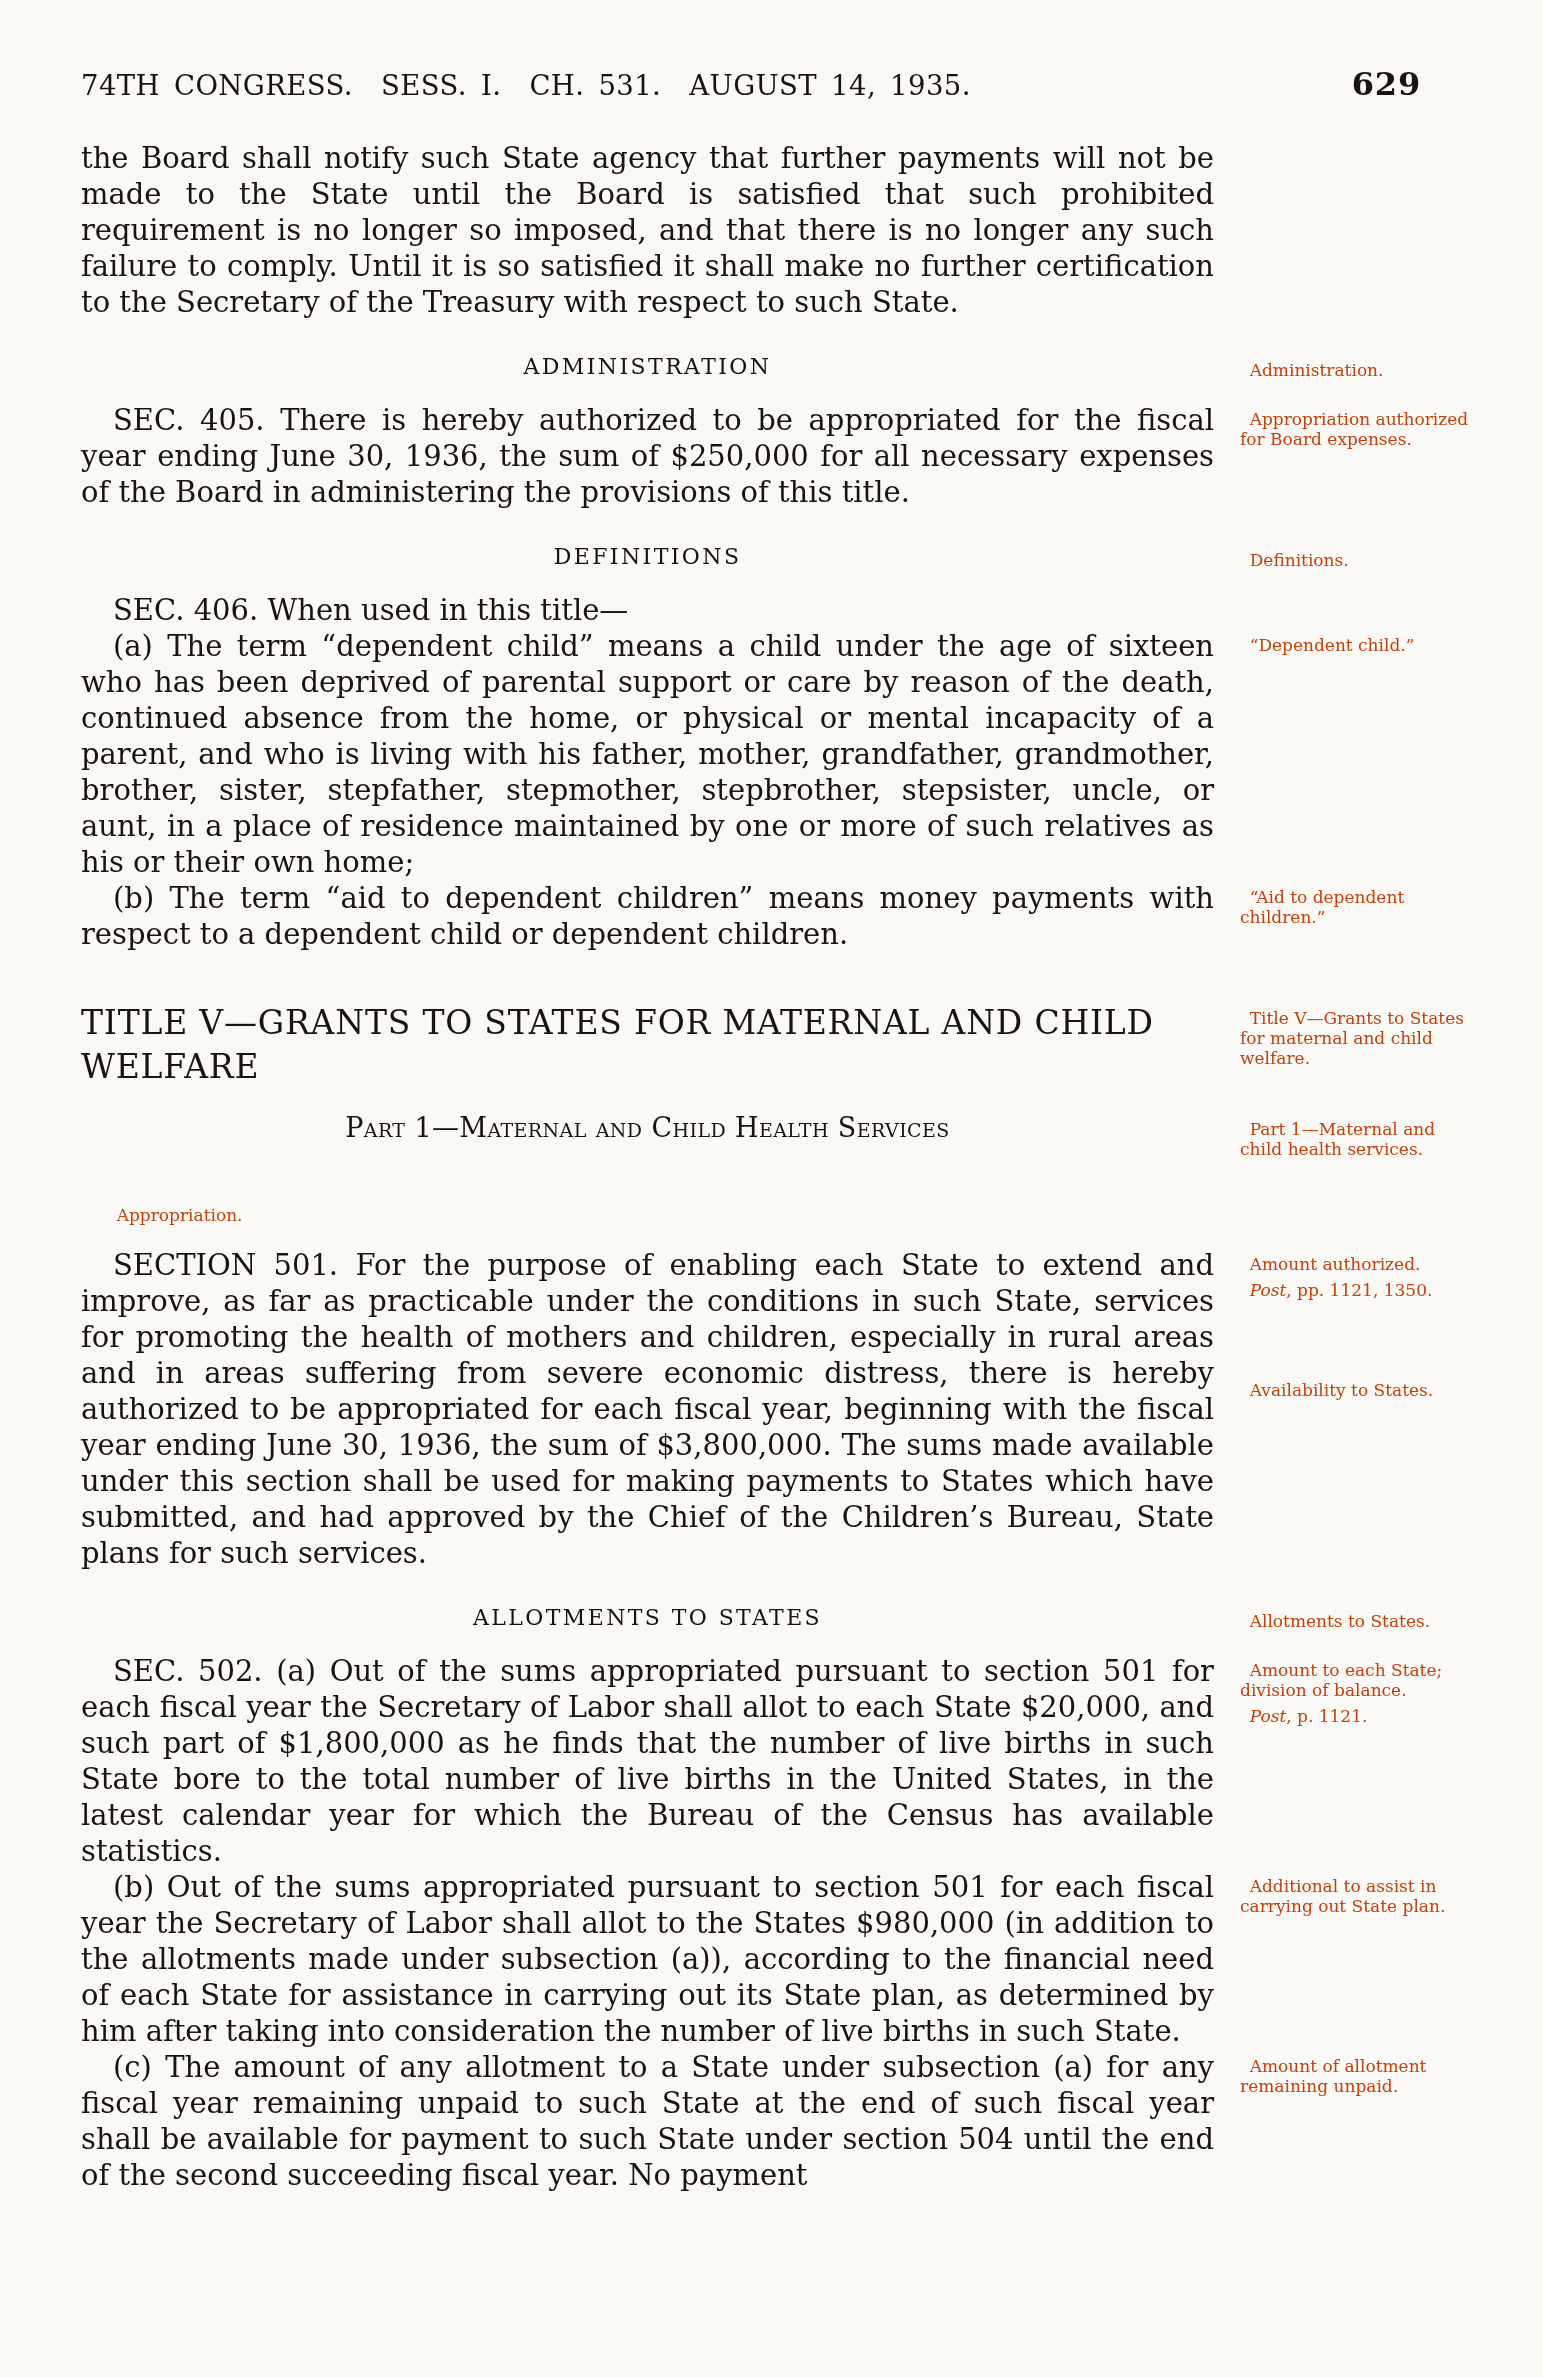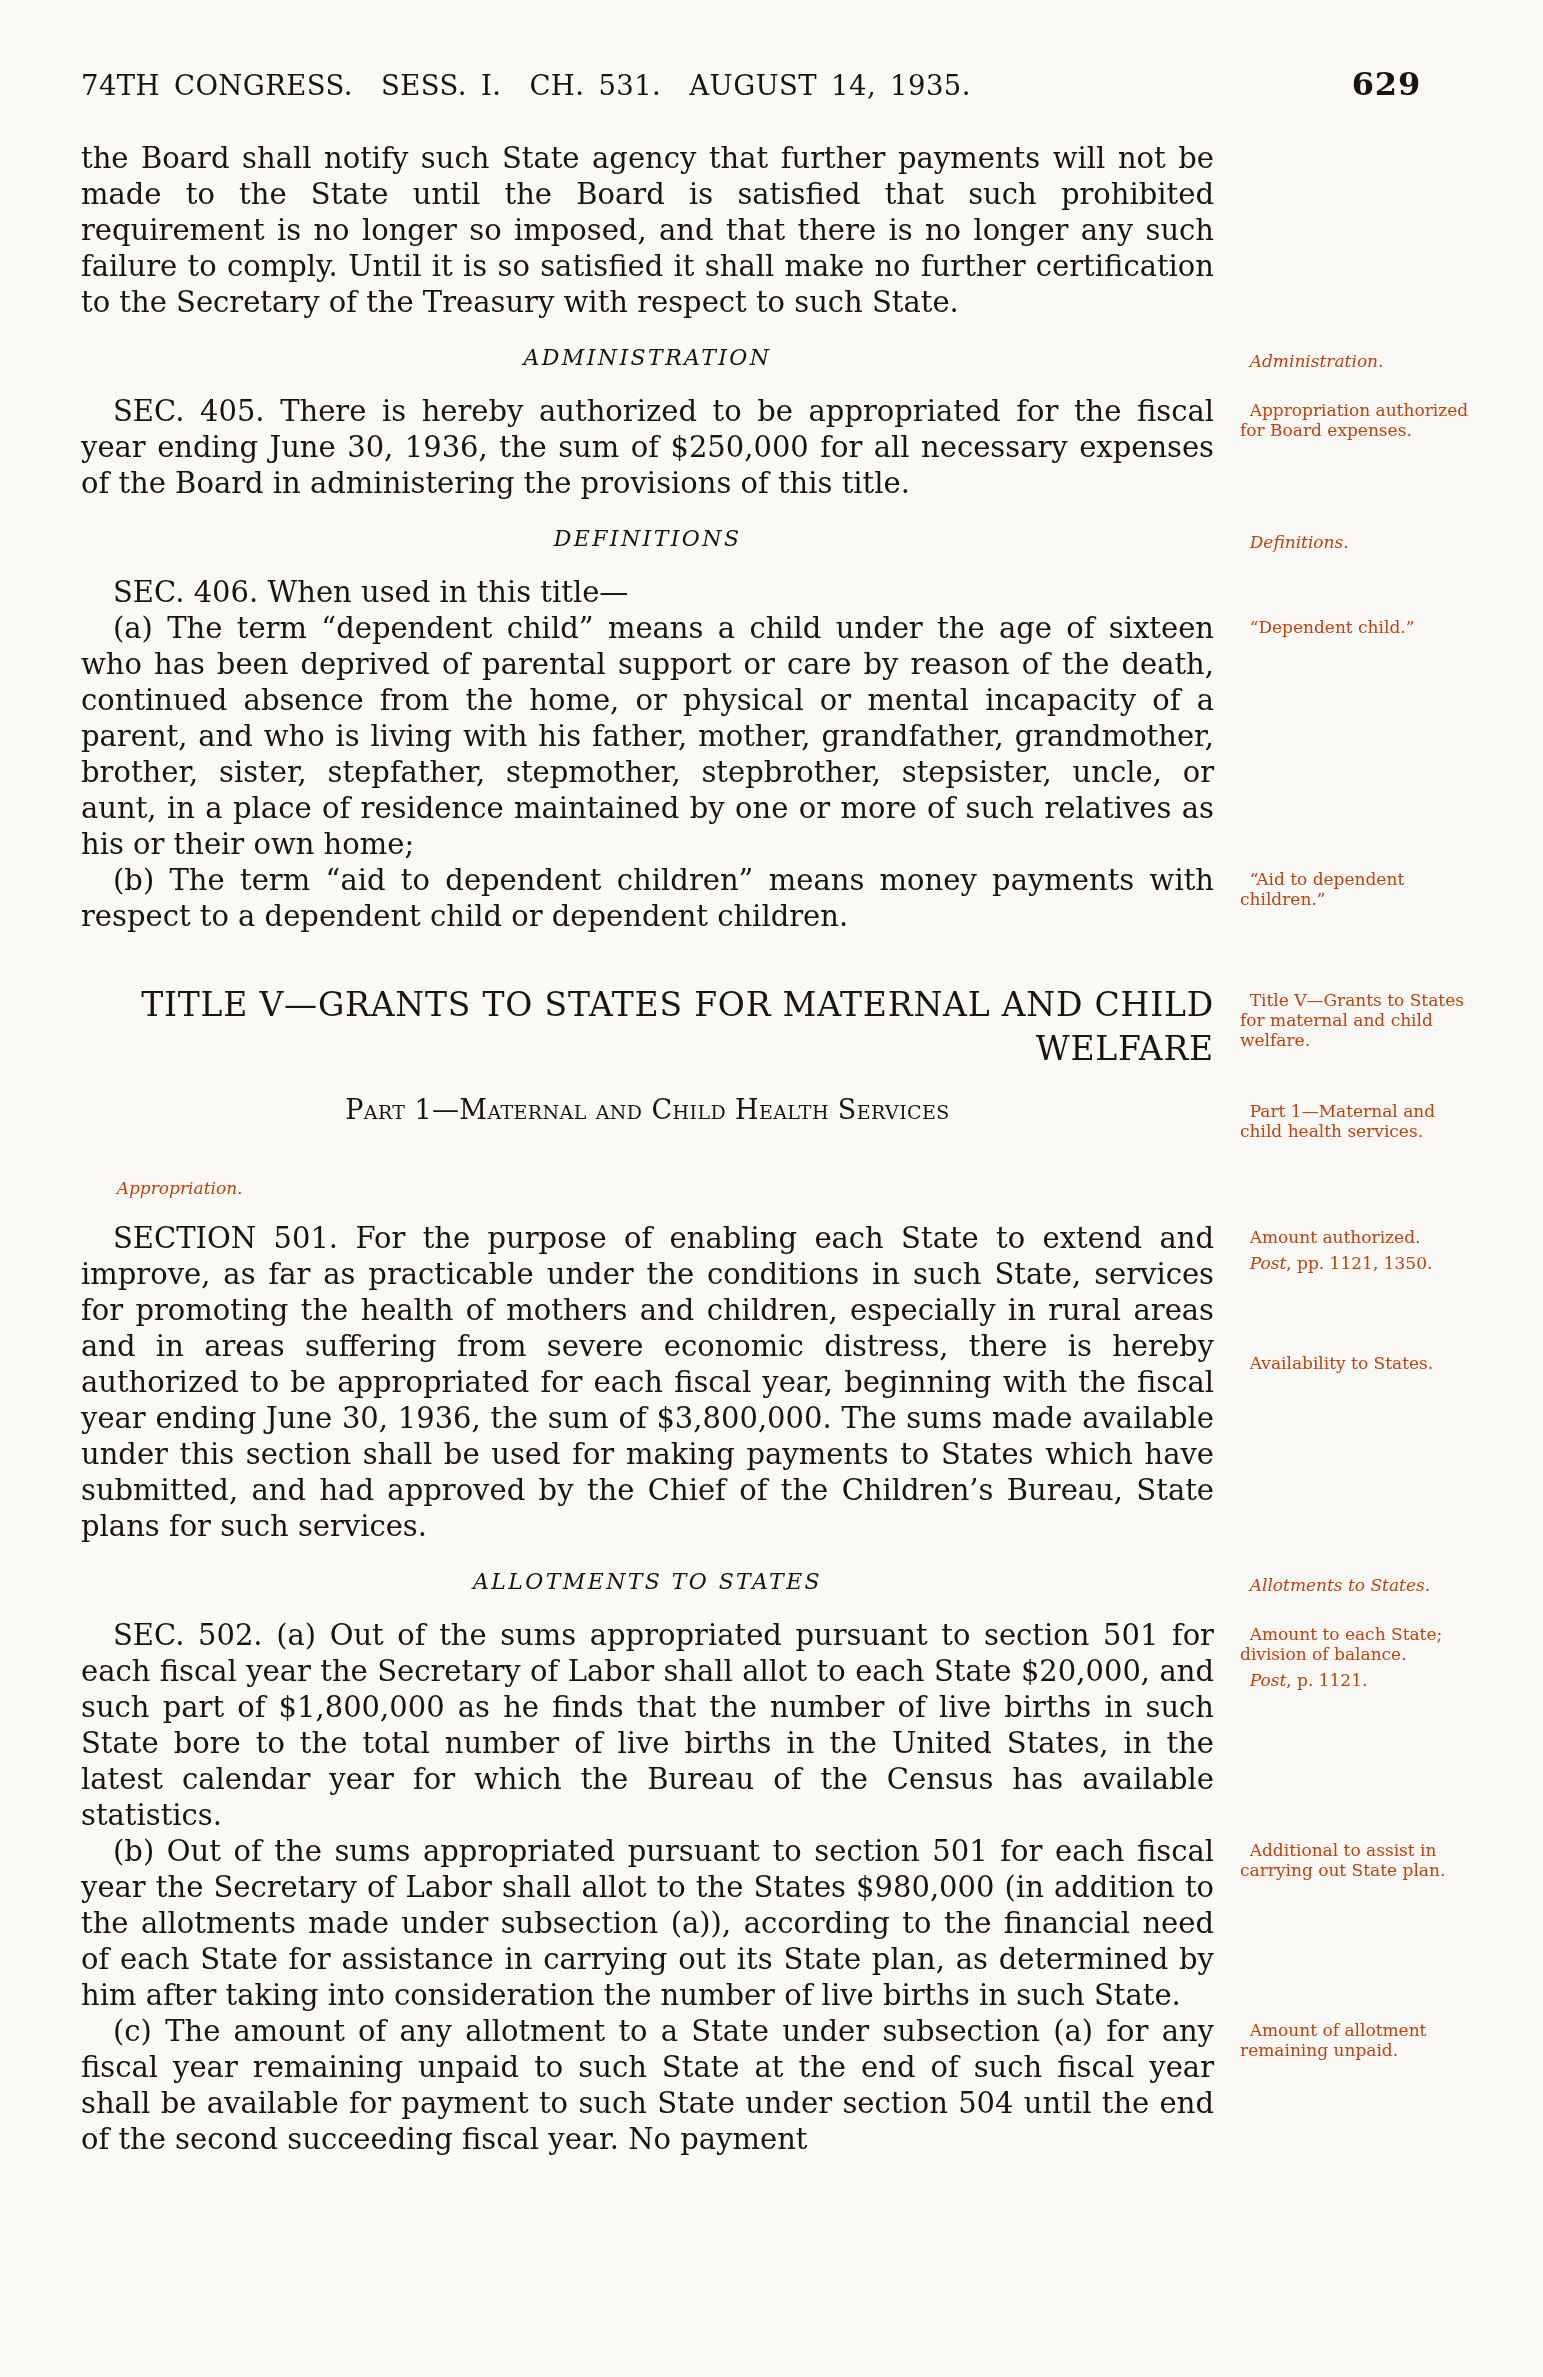--- a/index.html
+++ b/index.html
@@ -36,23 +36,23 @@
     margin-left: 26px;
     font-size: 17px;
     line-height: 20px;
     padding-top: 7.3px;
     color: #c2410c;
   }
   .para { margin: 0; }
   .indent { text-indent: 32px; }
 
   .sect-head { margin: 0; text-align: center; font-size: 22px; letter-spacing: 2.4px; line-height: 27.5px; }
-  .m-heading { margin: 24px 0 16px; font-style: italic; }
-
-  .title-head { margin: 0; text-align: right; font-size: 33px; line-height: 44px; letter-spacing: 0.8px; }
+  .m-heading { margin: 33px 0 16px; }
+
+  .title-head { margin: 0; text-align: left; font-size: 33px; line-height: 44px; letter-spacing: 0.8px; }
   .m-title { margin: 49px 0 22.7px; }
 
   .part-head { margin: 0; text-align: center; font-size: 27px; font-variant: small-caps; letter-spacing: 0.4px; line-height: 32px; }
   .m-part { margin: 0 0 21px; }
 
   .note { margin: 0 0 5.7px; text-indent: 9.7px; }
   .note-offset { margin-top: 80px; }
   .ital { font-style: italic; }
 </style>
 </head>

